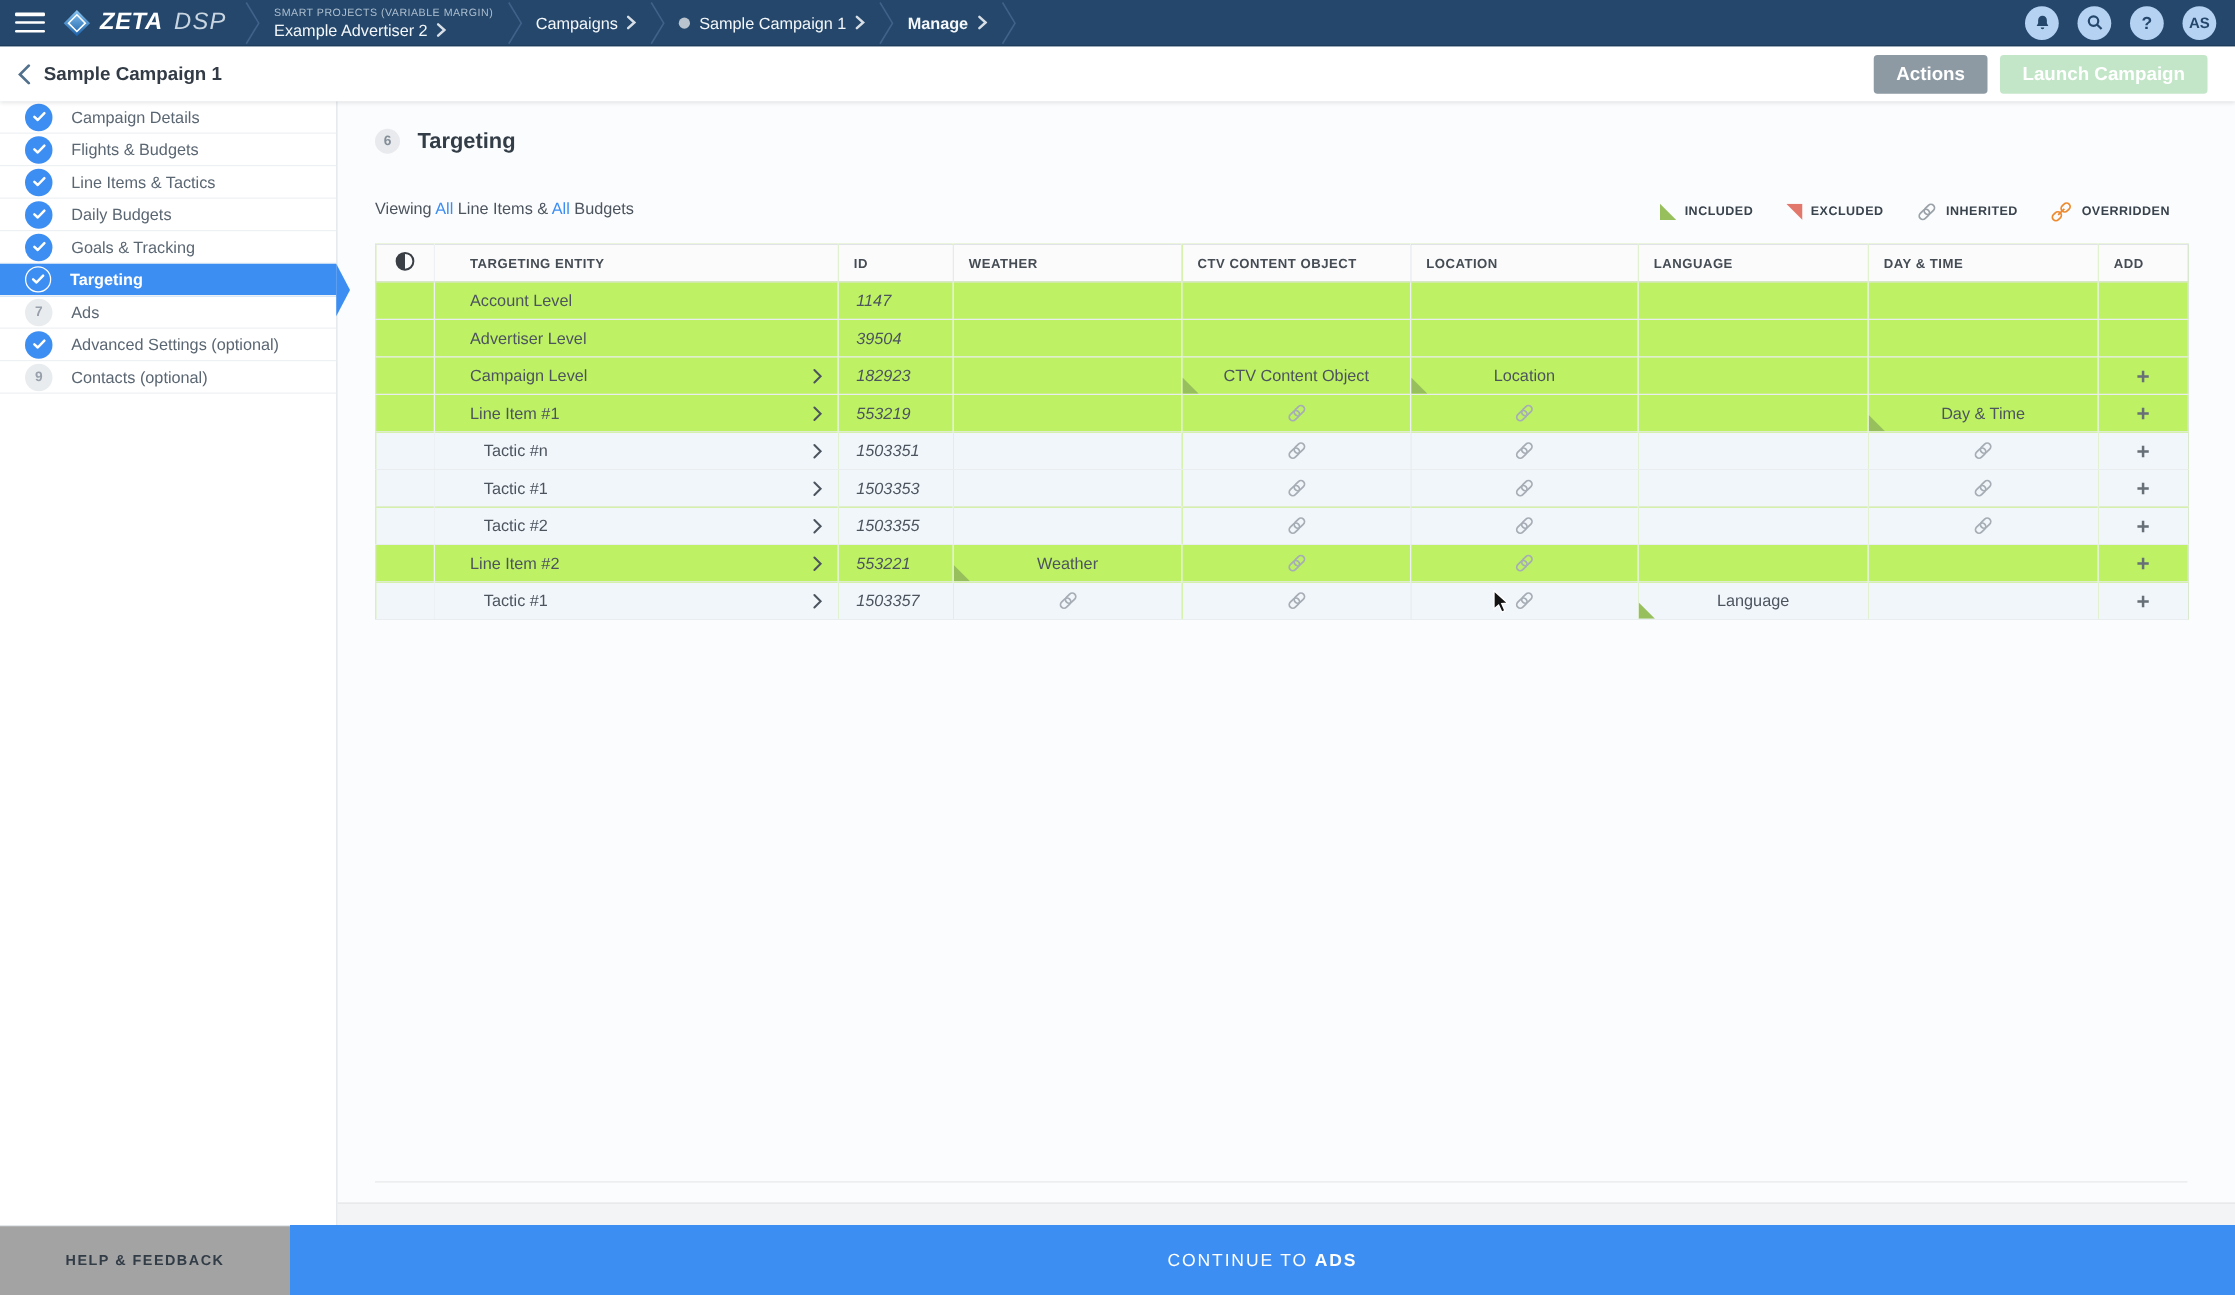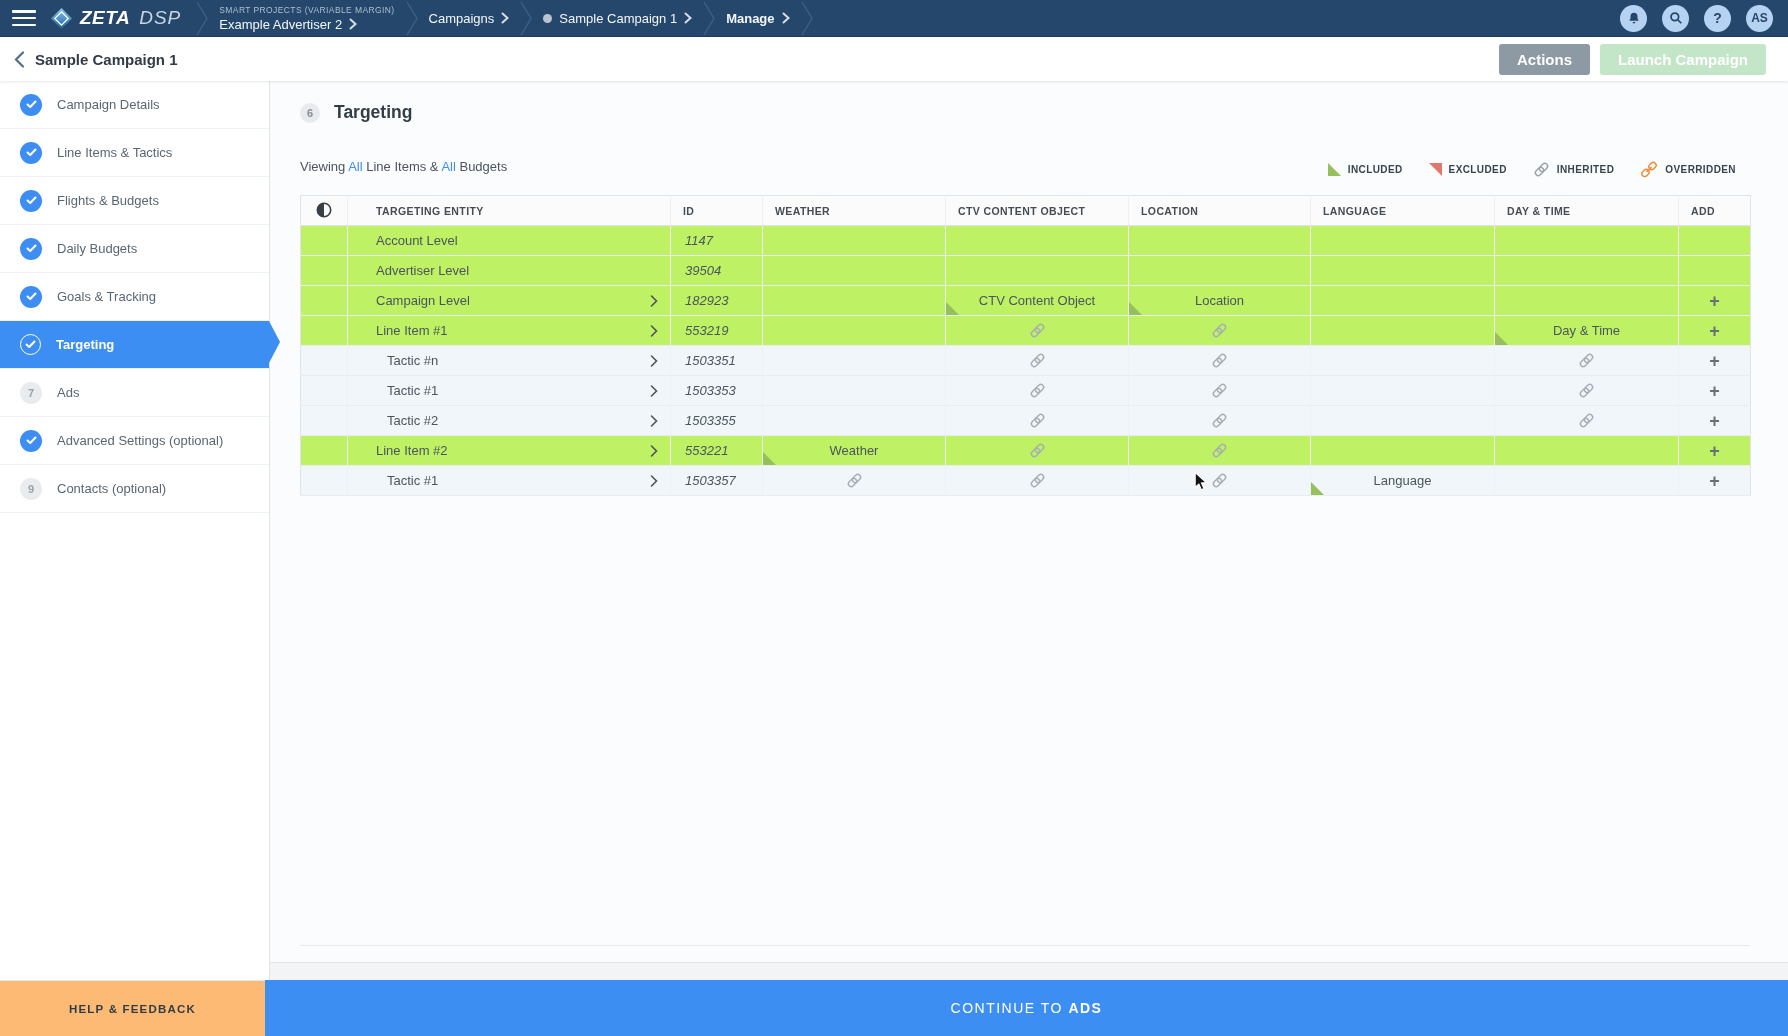--- a/index.html
+++ b/index.html
@@ -36,21 +36,21 @@
   .page-title { font-size:15px; font-weight:700; color:#333c46; }
   .header-buttons { margin-left:auto; display:flex; gap:10px; padding-right:22px; }
   .btn { border:none; border-radius:3px; height:31px; font-size:15px; font-weight:700;
          color:#fff; cursor:pointer; font-family:inherit; }
   .btn-actions { background:#8d99a3; padding:0 18px; }
   .btn-launch  { background:#c3e6c8; padding:0 18px; color:#ffffff; cursor:default; }
 
   
   .body { position:absolute; top:81px; left:0; right:0; bottom:56px; display:flex; }
   .sidebar { width:270px; background:#fff; border-right:1px solid #dfe4e8; overflow:visible; z-index:10; }
-  .side-item { position:relative; height:48px; display:flex; align-items:center; gap:15px;
+  .side-item { position:relative; height:26px; display:flex; align-items:center; gap:15px;
                padding-left:20px; border-bottom:1px solid #eef1f3; font-size:13px; color:#5a6672; cursor:pointer; }
   .side-icon { width:22px; height:22px; border-radius:50%; background:#3d8ef2; flex:0 0 auto;
                display:flex; align-items:center; justify-content:center; }
   .side-icon.num { background:#e9ecef; color:#98a1ab; font-size:11px; font-weight:700; }
   .side-item.active { background:#3d8ef2; color:#fff; font-weight:600; }
   .side-item.active .side-icon { background:transparent; border:1.5px solid #fff; width:21px; height:21px; }
   .side-item.active::after { content:''; position:absolute; right:-11px; top:0;
         border-top:21.5px solid transparent; border-bottom:21.5px solid transparent; border-left:11px solid #3d8ef2; }
 
   .content { flex:1; position:relative; background:#fbfcfd; overflow:hidden; }
@@ -93,21 +93,21 @@
   .tri-corner { position:absolute; left:0; bottom:0; display:block; line-height:0; }
   .add-btn { display:block; margin:0 auto; background:none; border:none; font-size:18px; line-height:18px;
              color:#676f77; font-weight:600; cursor:pointer; font-family:inherit; }
 
   .table-edge-line  { position:absolute; top:864px; left:30px; width:1450px; height:1px; background:#e7e9ea; }
   .scroll-band { position:absolute; top:881px; left:0; right:0; height:18px; background:#f3f4f5;
                  border-top:1px solid #e3e5e7; }
 
   
   .footer { position:absolute; bottom:0; left:0; width:100%; height:56px; display:flex; z-index:25; }
-  .footer-left { width:265px; background:#fdba74; border-top:1px solid #e4e7ea; display:flex;
+  .footer-left { width:232px; background:#a3a3a3; border-top:1px solid #e4e7ea; display:flex;
                  align-items:center; justify-content:center; font-size:11.5px; font-weight:700;
                  letter-spacing:1.2px; color:#323c46; cursor:pointer; }
   .footer-continue { flex:1; background:#3d8ef2; border:none; color:#fff; font-size:14px;
                      letter-spacing:1.5px; cursor:pointer; font-family:inherit; }
   .footer-continue strong { font-weight:800; }
 
   .cursor-overlay { position:absolute; left:1192px; top:472px; z-index:50; pointer-events:none; }
   svg { display:block; }
   .inline-svg { display:inline-block; vertical-align:middle; }
 </style>
@@ -257,29 +257,29 @@
             </svg>
           </span>
           <span>Campaign Details</span>
         </div>
         <div class="side-item">
           <span class="side-icon">
             <svg width="11" height="9" viewBox="0 0 11 9">
               <polyline points="1.5,4.5 4.2,7 9.5,1.5" fill="none" stroke="#fff" stroke-width="2" stroke-linecap="round" stroke-linejoin="round"></polyline>
             </svg>
           </span>
-          <span>Line Items &amp; Tactics</span>
+          <span>Flights &amp; Budgets</span>
         </div>
         <div class="side-item">
           <span class="side-icon">
             <svg width="11" height="9" viewBox="0 0 11 9">
               <polyline points="1.5,4.5 4.2,7 9.5,1.5" fill="none" stroke="#fff" stroke-width="2" stroke-linecap="round" stroke-linejoin="round"></polyline>
             </svg>
           </span>
-          <span>Flights &amp; Budgets</span>
+          <span>Line Items &amp; Tactics</span>
         </div>
         <div class="side-item">
           <span class="side-icon">
             <svg width="11" height="9" viewBox="0 0 11 9">
               <polyline points="1.5,4.5 4.2,7 9.5,1.5" fill="none" stroke="#fff" stroke-width="2" stroke-linecap="round" stroke-linejoin="round"></polyline>
             </svg>
           </span>
           <span>Daily Budgets</span>
         </div>
         <div class="side-item">

